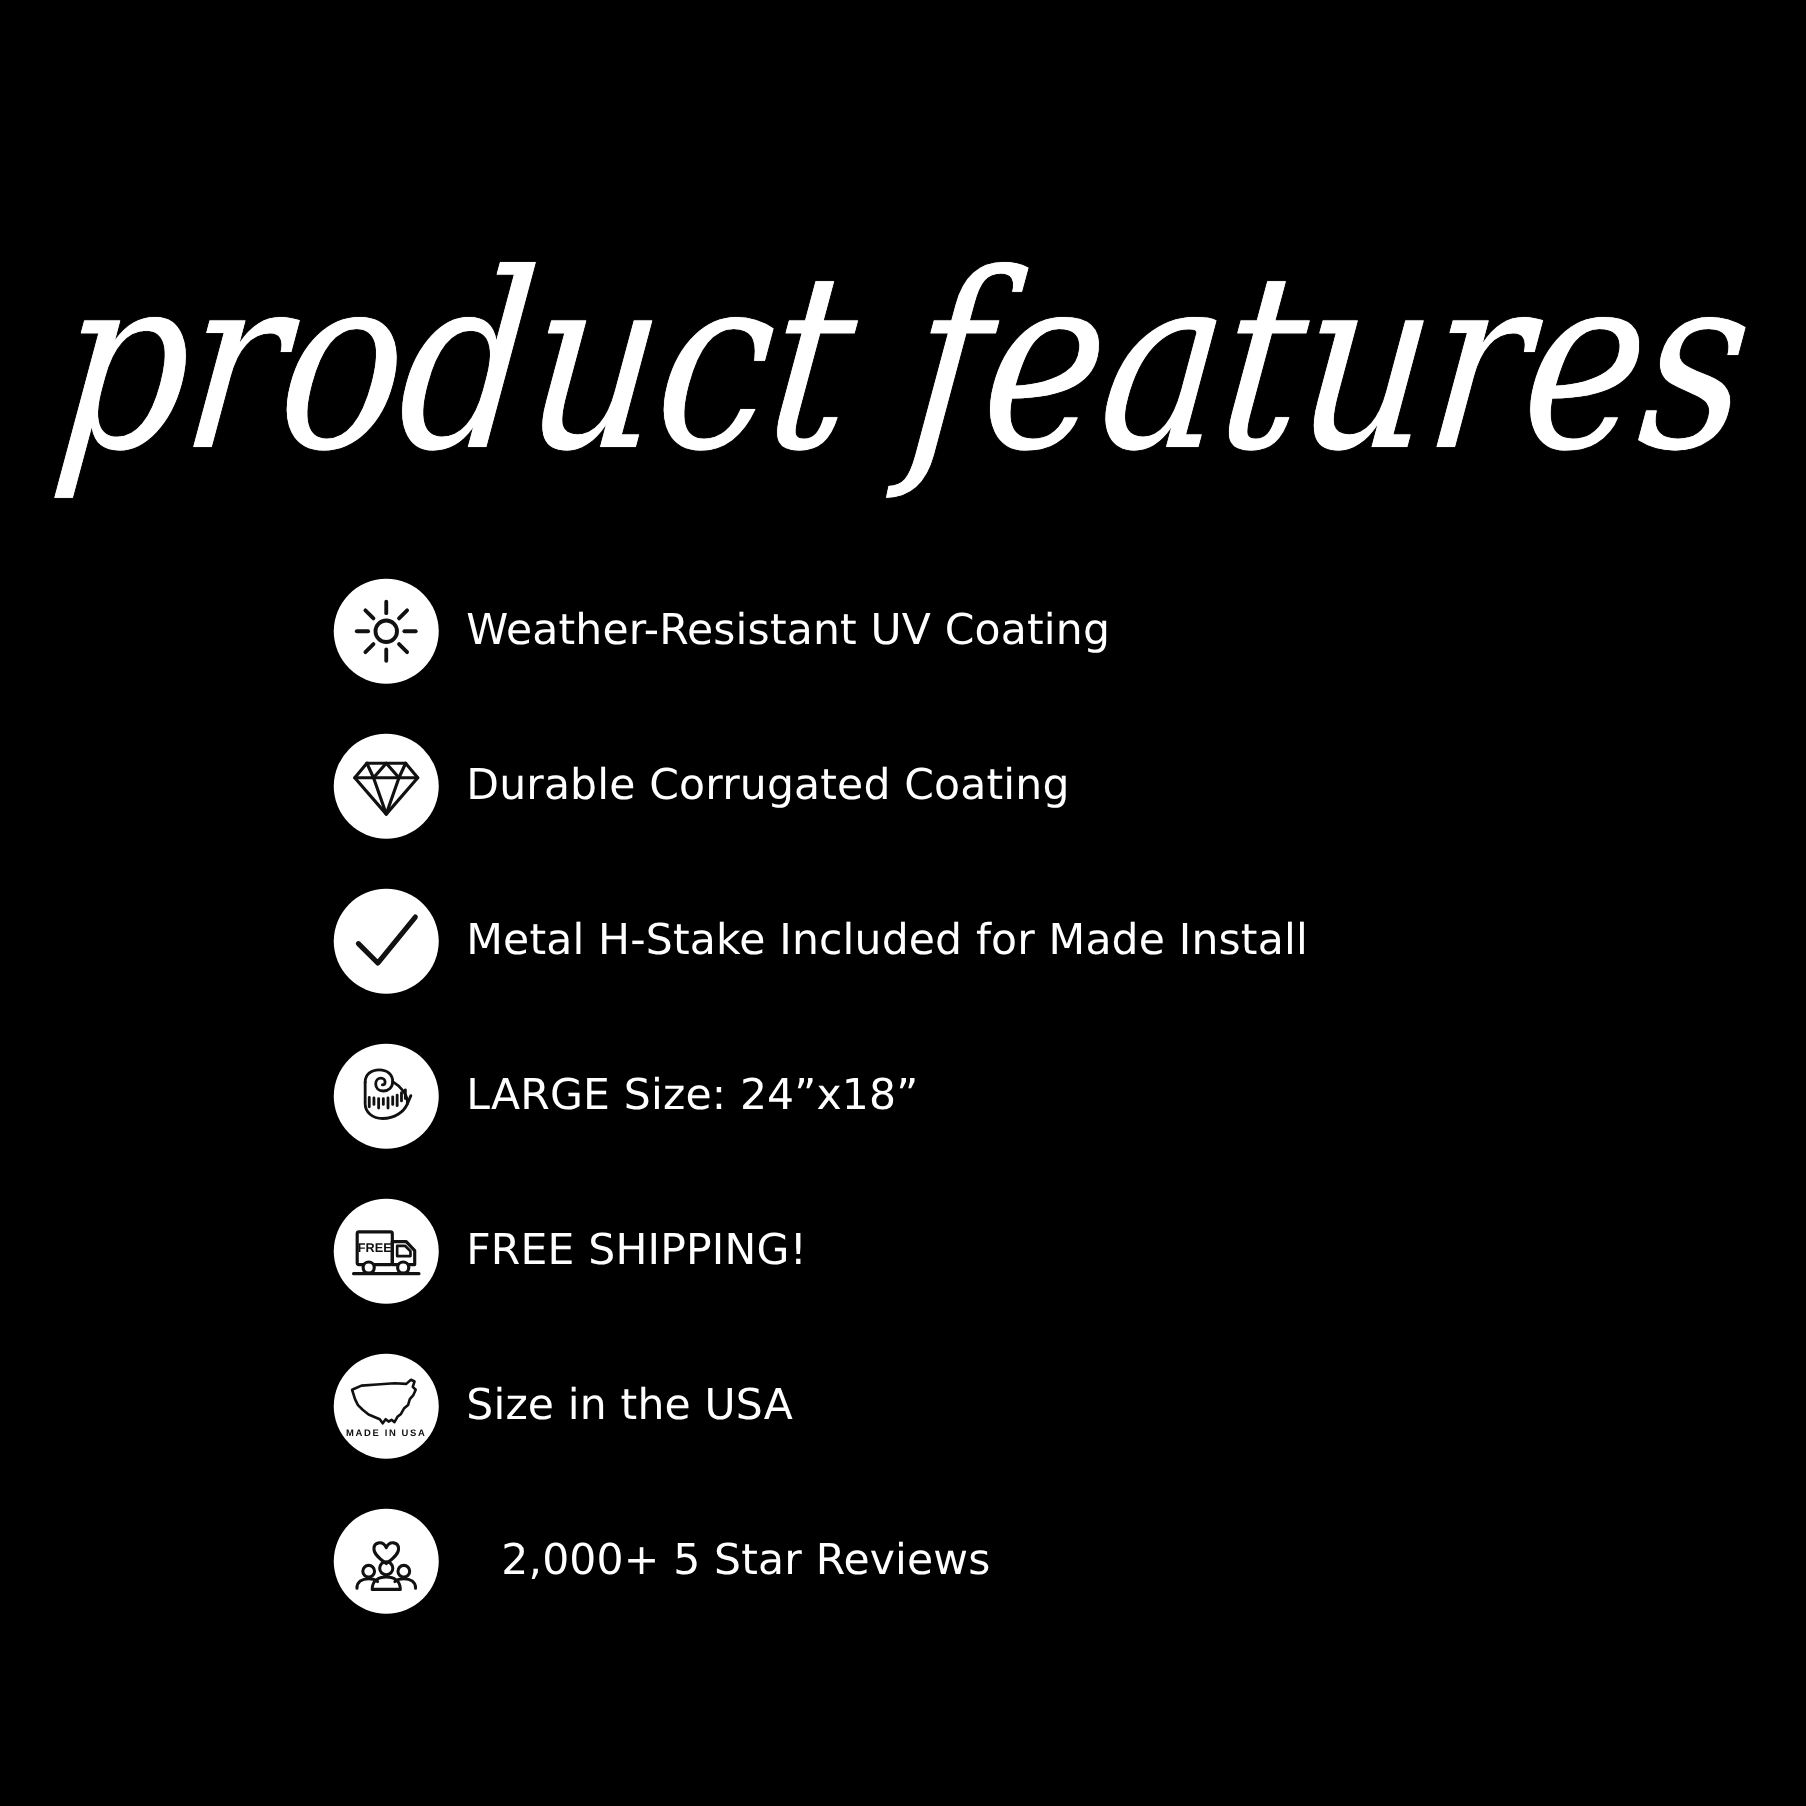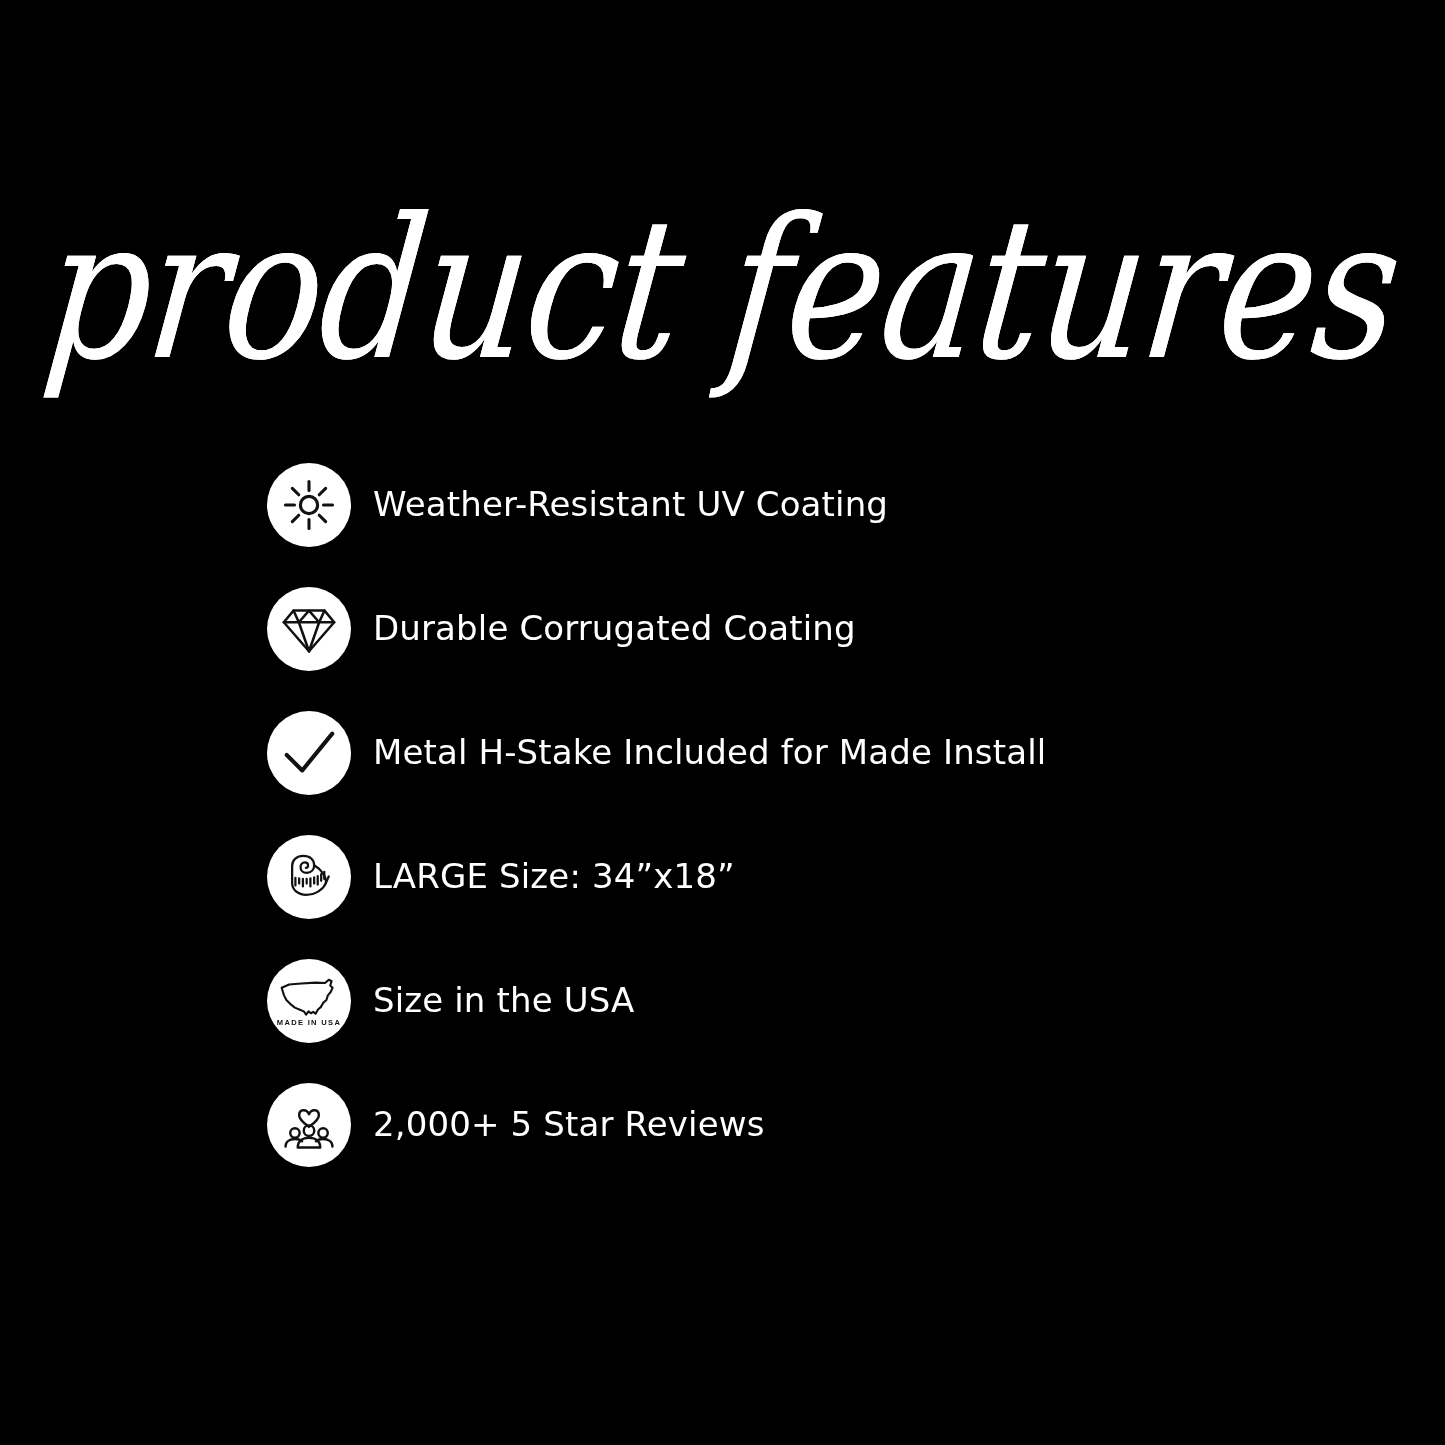--- a/index.html
+++ b/index.html
@@ -53,21 +53,21 @@
     left: 267px;
     top: 455px;
     width: 1120px;
   }
   .feature-row {
     display: flex;
     align-items: center;
     height: 100px;
     margin-bottom: 24px;
   }
-  .feature-row:last-child { margin-bottom: 0; }
+  .feature-row:last-child { margin-bottom: 0; gap: 28px; }
 
   .icon-badge {
     flex: 0 0 auto;
     width: 84px;
     height: 84px;
     border-radius: 50%;
     background: #ffffff;
     display: flex;
     align-items: center;
     justify-content: center;
@@ -145,23 +145,37 @@
           <line x1="21.5" y1="33.5" x2="21.5" y2="39"></line>
           <line x1="25.5" y1="34" x2="25.5" y2="42"></line>
           <line x1="29.5" y1="34" x2="29.5" y2="39"></line>
           <line x1="33.5" y1="33.5" x2="33.5" y2="42"></line>
           <line x1="37.5" y1="32.5" x2="37.5" y2="39"></line>
           <line x1="41.3" y1="31" x2="41.3" y2="40"></line>
           <line x1="45" y1="29" x2="45" y2="36"></line>
           <line x1="48.3" y1="26.5" x2="48.3" y2="34"></line>
         </svg>
       </div>
-      <div class="feature-label">LARGE Size: 34”x18”</div>
-    </div>
-
+      <div class="feature-label">LARGE Size: 24”x18”</div>
+    </div>
+
+    <div class="feature-row">
+      <div class="icon-badge">
+        <svg width="62" height="62" viewBox="0 0 64 64" fill="none" stroke="#111111" stroke-width="2.6" stroke-linecap="round" stroke-linejoin="round">
+          <rect x="8" y="16" width="29" height="27" rx="1.5"></rect>
+          <path d="M37 24 L48.5 24 L55.5 31.5 L55.5 43 L37 43 Z"></path>
+          <path d="M41 27.5 L47.5 27.5 L52 32 L52 36 L41 36 Z" stroke-width="2.2"></path>
+          <circle cx="17.5" cy="45.5" r="4.6" fill="#ffffff"></circle>
+          <circle cx="46" cy="45.5" r="4.6" fill="#ffffff"></circle>
+          <line x1="5" y1="50.5" x2="59" y2="50.5"></line>
+          <text x="22.5" y="32.8" font-family="Liberation Sans, sans-serif" font-size="10.5" font-weight="bold" fill="#111111" stroke="none" text-anchor="middle">FREE</text>
+        </svg>
+      </div>
+      <div class="feature-label">FREE SHIPPING!</div>
+    </div>
 
     <div class="feature-row">
       <div class="icon-badge">
         <svg width="66" height="62" viewBox="0 0 70 64" fill="none" stroke="#111111" stroke-width="2.2" stroke-linecap="round" stroke-linejoin="round">
           <path d="M6 18 L14 14.5 L27 13.5 L42 12.5 L52 13 L56 9.5 L59 11 L57.5 15.5 L60 18 L58 22.5
                    L55 26 L53.5 31 L50 34 L47.5 38.5 L44.5 41 L42 45.5 L39.5 43.5 L37 45 L34.5 43
                    L32 46.5 L29.5 43 L26 41.5 L20 39 L15 35 L11 31 L8.5 26 Z"></path>
           <text x="35" y="57" font-family="Liberation Sans, sans-serif" font-size="8" font-weight="bold" letter-spacing="1.4" fill="#111111" stroke="none" text-anchor="middle">MADE IN USA</text>
         </svg>
       </div>

